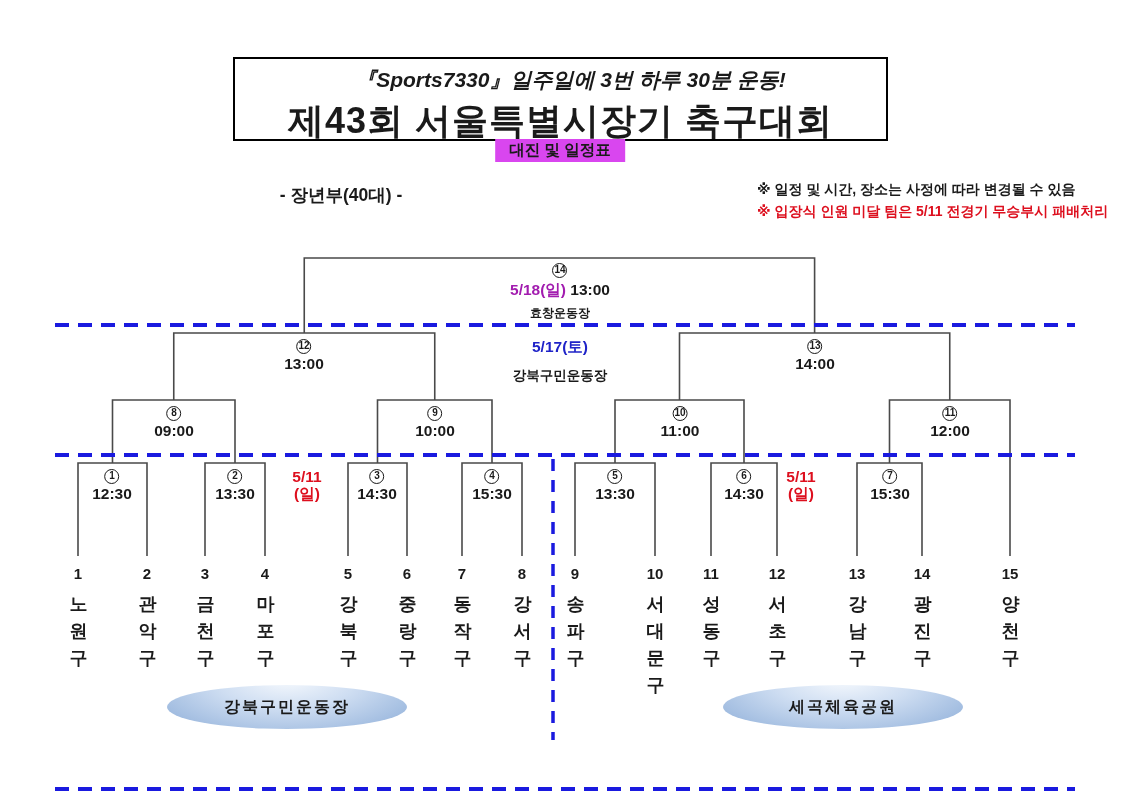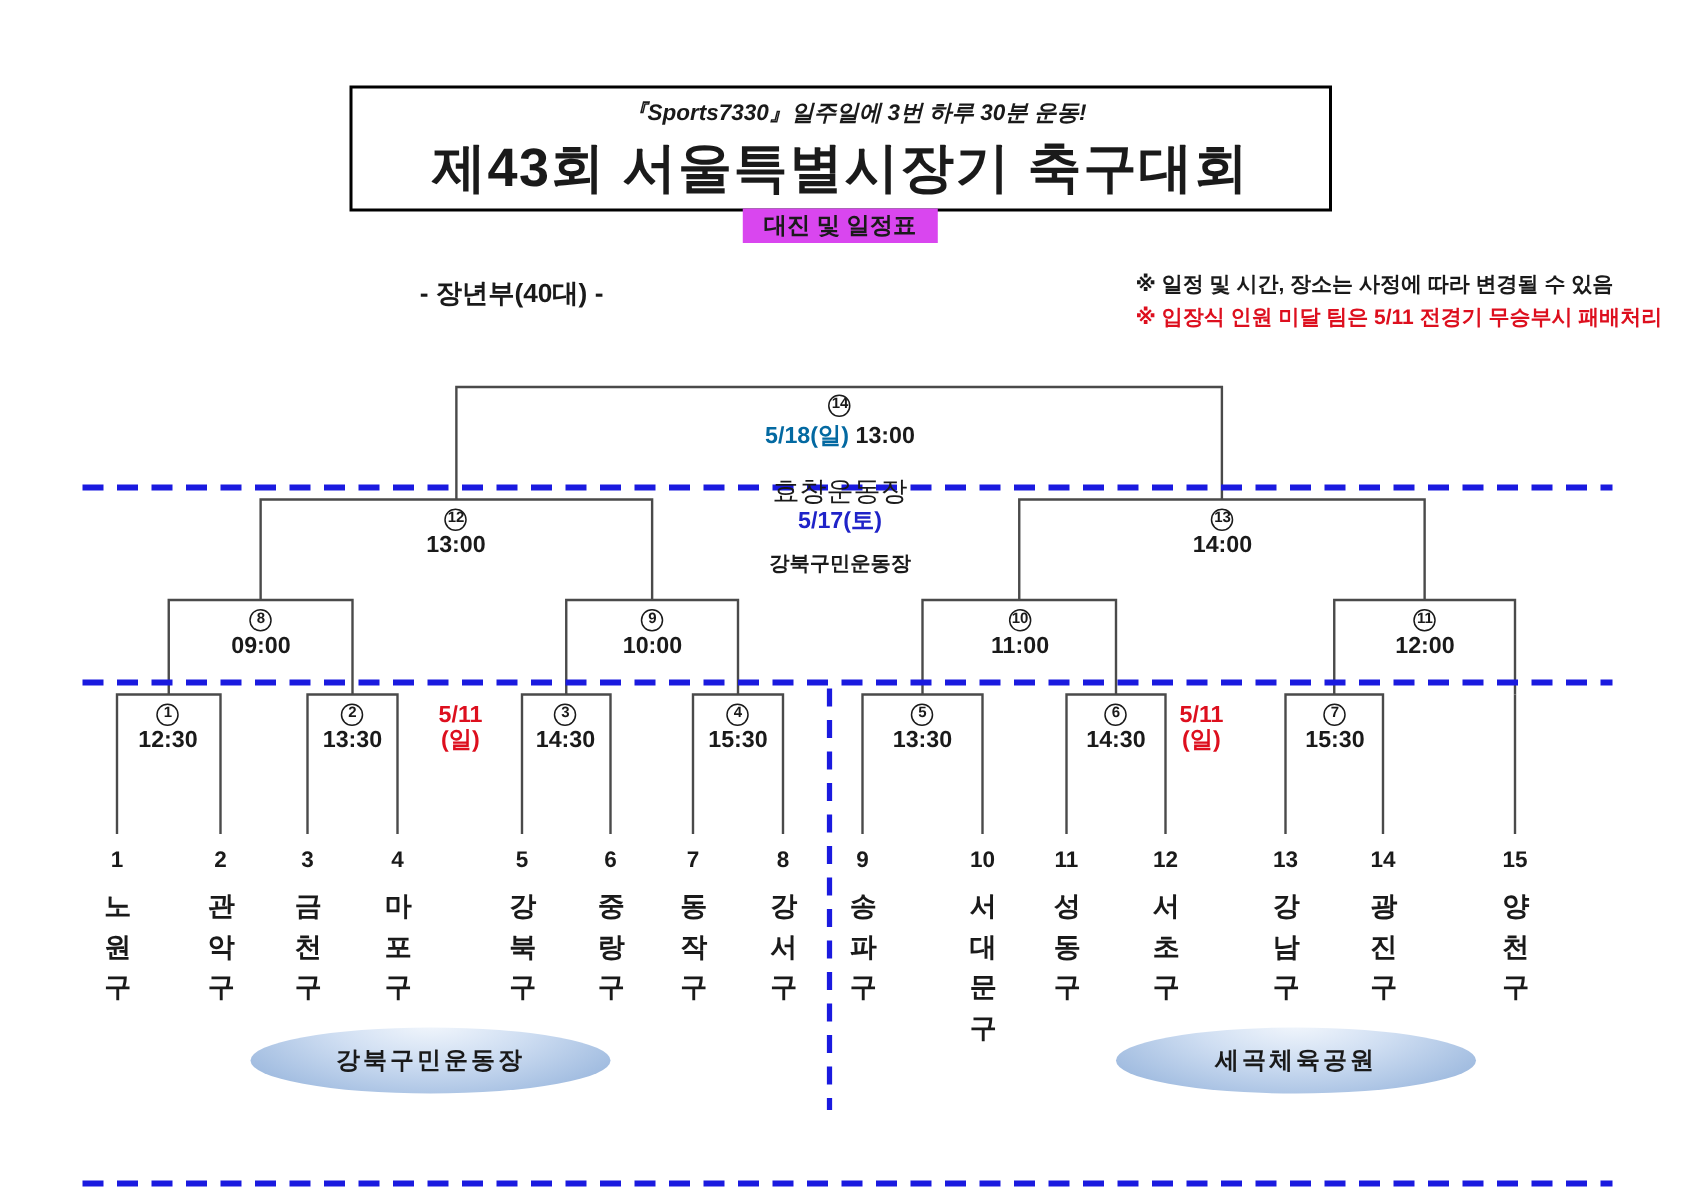--- a/index.html
+++ b/index.html
@@ -3,60 +3,60 @@
 <meta charset="utf-8">
 <style>
   html,body{margin:0;padding:0;background:#ffffff;}
   body{font-family:"Liberation Sans","DejaVu Sans",sans-serif;color:#1a1a1a;}
   .page{position:relative;width:1121px;height:793px;background:#fff;overflow:hidden;}
   svg.lines{position:absolute;left:0;top:0;z-index:1;}
 
   
   .title-box{position:absolute;left:233px;top:57px;width:655px;height:84px;
     border:2.5px solid #000;box-sizing:border-box;text-align:center;z-index:2;}
-  .slogan{margin-top:7px;font-size:15px;font-weight:bold;font-style:italic;letter-spacing:0px;padding-left:20px;}
+  .slogan{margin-top:7px;font-size:21px;font-weight:bold;font-style:italic;letter-spacing:0px;padding-left:20px;}
   .main-title{margin-top:3px;font-size:36px;font-weight:bold;letter-spacing:1px;}
   .sub-title{position:absolute;left:560px;top:139px;transform:translateX(-50%);
     background:#d946ef;padding:1px 14px;font-size:15.5px;font-weight:bold;z-index:3;white-space:nowrap;}
 
   .division{position:absolute;left:341px;top:183px;transform:translateX(-50%);
     font-size:17.5px;font-weight:bold;white-space:nowrap;z-index:2;}
 
   .notes{position:absolute;left:757px;top:178px;z-index:2;}
   .note-line{font-size:14px;font-weight:bold;line-height:22px;white-space:nowrap;}
   .note-line.red{color:#dd0f1e;}
 
   
   .mlabel{position:absolute;transform:translateX(-50%);text-align:center;z-index:2;}
   .cnum{display:inline-flex;width:15px;height:15px;border:1.4px solid #1a1a1a;border-radius:50%;
     align-items:center;justify-content:center;font-size:10px;font-weight:bold;line-height:1;box-sizing:border-box;}
   .mtime{font-size:15.5px;font-weight:bold;margin-top:1px;white-space:nowrap;}
 
   
   .fdate{font-size:15.5px;font-weight:bold;margin-top:2px;white-space:nowrap;}
-  .fdate .red{color:#0369a1;}
-  .fvenue{font-size:18px;font-weight:normal;margin-top:14px;white-space:nowrap;}
+  .fdate .red{color:#a21caf;}
+  .fvenue{font-size:12px;font-weight:bold;margin-top:4px;white-space:nowrap;}
   .sf-center{position:absolute;left:560px;top:337px;transform:translateX(-50%);text-align:center;z-index:2;}
   .sf-date{font-size:15.5px;font-weight:bold;color:#1f23c8;white-space:nowrap;}
   .sf-venue{font-size:13.5px;font-weight:bold;margin-top:9px;white-space:nowrap;}
 
   .r1date{position:absolute;transform:translateX(-50%);text-align:center;color:#dd0f1e;
     font-size:15.5px;font-weight:bold;line-height:17px;z-index:2;white-space:nowrap;}
 
   
   .team{position:absolute;top:565px;transform:translateX(-50%);text-align:center;z-index:2;}
   .tno{font-size:15px;font-weight:bold;margin-bottom:9px;}
   .tname{width:17px;margin:0 auto;word-break:break-all;line-height:27px;font-size:18px;font-weight:bold;}
 
   
   .venue{position:absolute;top:685px;width:240px;height:44px;border-radius:50%;
     background:radial-gradient(ellipse at 50% -10%, #f4f8fd 0%, #cfdef2 40%, #8fafd9 100%);
     display:flex;align-items:center;justify-content:center;
     font-size:16px;font-weight:bold;z-index:2;letter-spacing:2px;}
-  .venue.left{left:167px;} .venue.right{left:744px;}
+  .venue.left{left:167px;} .venue.right{left:723px;}
 </style>
 </head>
 <body>
 
 <div class="page">
 
   <svg class="lines" width="1121" height="793" viewBox="0 0 1121 793">
     <g stroke="#4a4a4a" stroke-width="1.6" fill="none">
       <path d="M78 556 V463 H147 V556"></path>
       <path d="M205 556 V463 H265 V556"></path>

